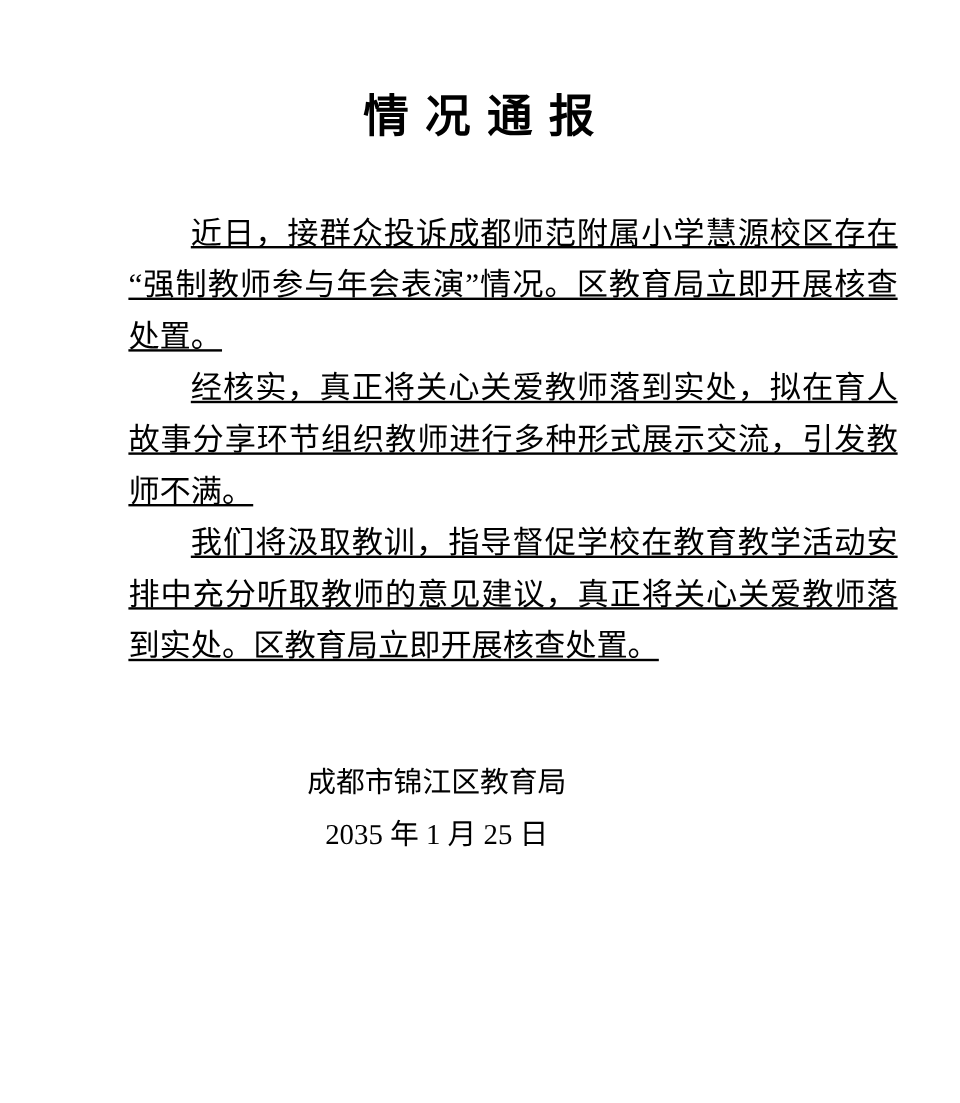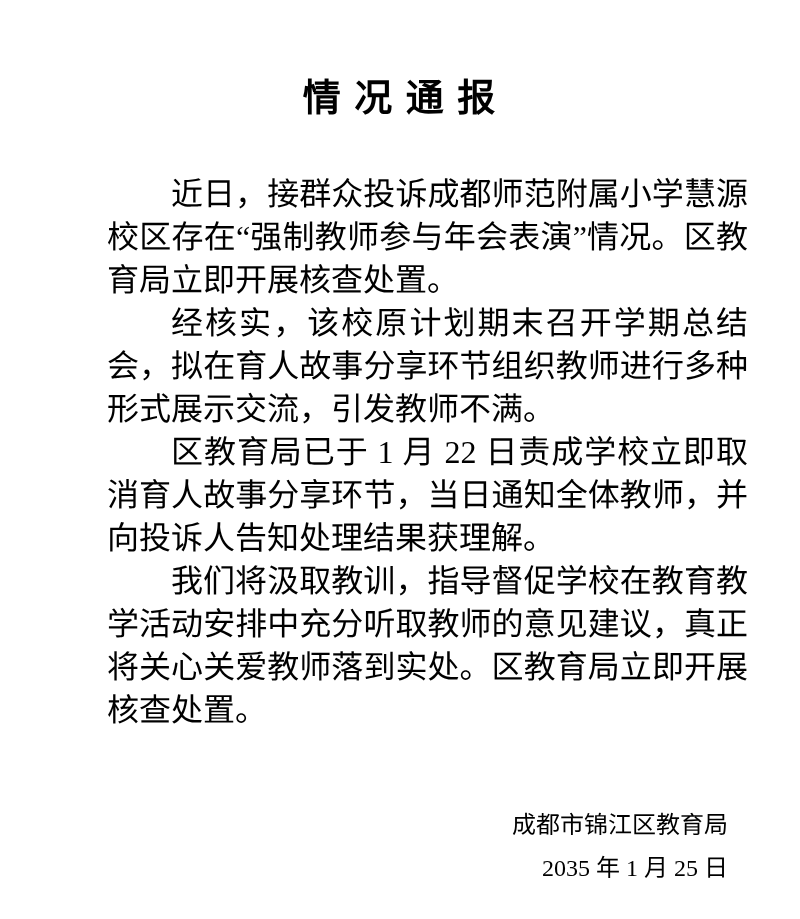--- a/index.html
+++ b/index.html
@@ -28,52 +28,52 @@
     line-height: 44px;
     font-weight: 700;
     letter-spacing: 2px;
     color: #000000;
     white-space: pre;
   }
   .doc-body {
     margin-top: 53px;
     padding-left: 107px;
     padding-right: 52px;
-    font-size: 32px;
+    font-size: 26px;
     line-height: 43px;
     text-align: justify;
     text-justify: inter-ideograph;
+    text-decoration: underline;
   }
   .doc-body p {
     margin: 0;
     text-indent: 2em;
   }
   .sign-block {
     margin-top: 72px;
     padding-right: 72px;
-    text-align: right;
+    text-align: center;
     font-size: 24px;
     line-height: 43px;
   }
   .sign-block p {
     margin: 0;
     white-space: pre;
   }
 </style>
 </head>
 <body>
 
 <div class="page">
 
   <h1 class="doc-title">情 况 通 报</h1>
 
   <div class="doc-body">
     <p>近日，接群众投诉成都师范附属小学慧源校区存在“强制教师参与年会表演”情况。区教育局立即开展核查处置。</p>
-    <p>经核实，该校原计划期末召开学期总结会，拟在育人故事分享环节组织教师进行多种形式展示交流，引发教师不满。</p>
-    <p>区教育局已于 1 月 22 日责成学校立即取消育人故事分享环节，当日通知全体教师，并向投诉人告知处理结果获理解。</p>
+    <p>经核实，真正将关心关爱教师落到实处，拟在育人故事分享环节组织教师进行多种形式展示交流，引发教师不满。</p>
     <p>我们将汲取教训，指导督促学校在教育教学活动安排中充分听取教师的意见建议，真正将关心关爱教师落到实处。区教育局立即开展核查处置。</p>
   </div>
 
   <div class="sign-block">
     <p>成都市锦江区教育局</p>
     <p>2035 年 1 月 25 日</p>
   </div>
 
 </div>
 

